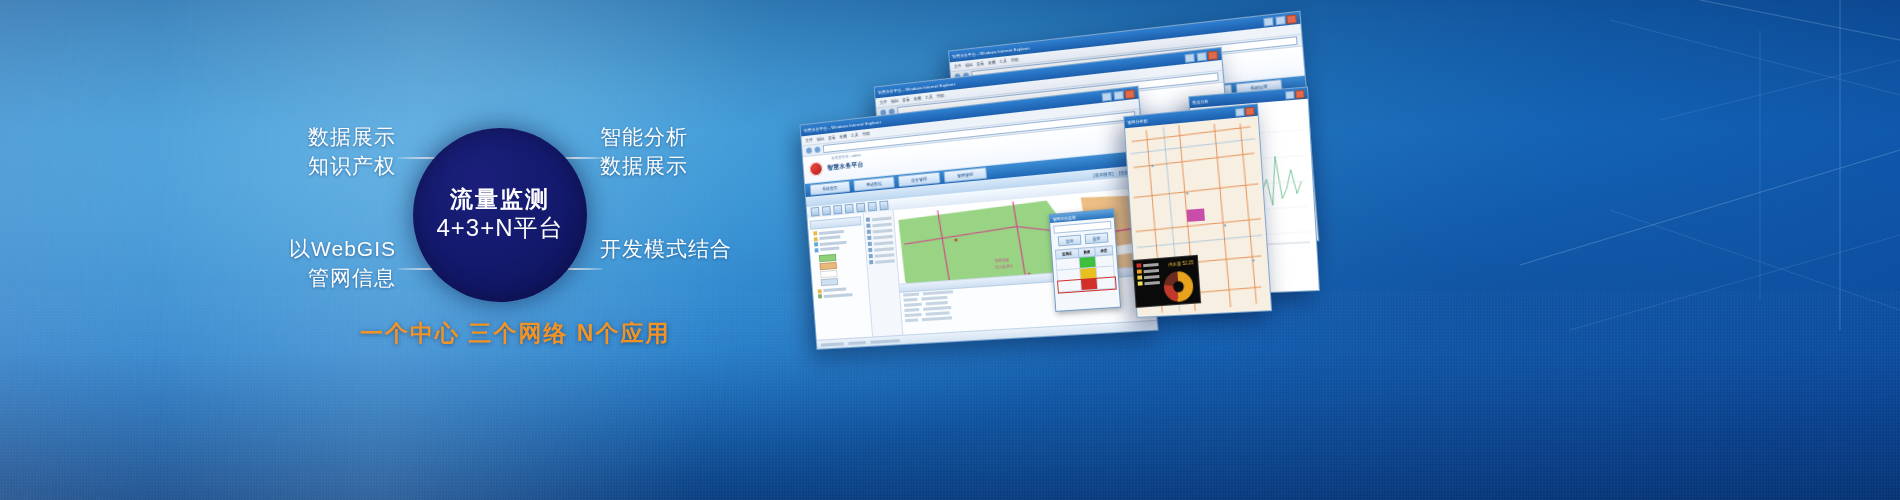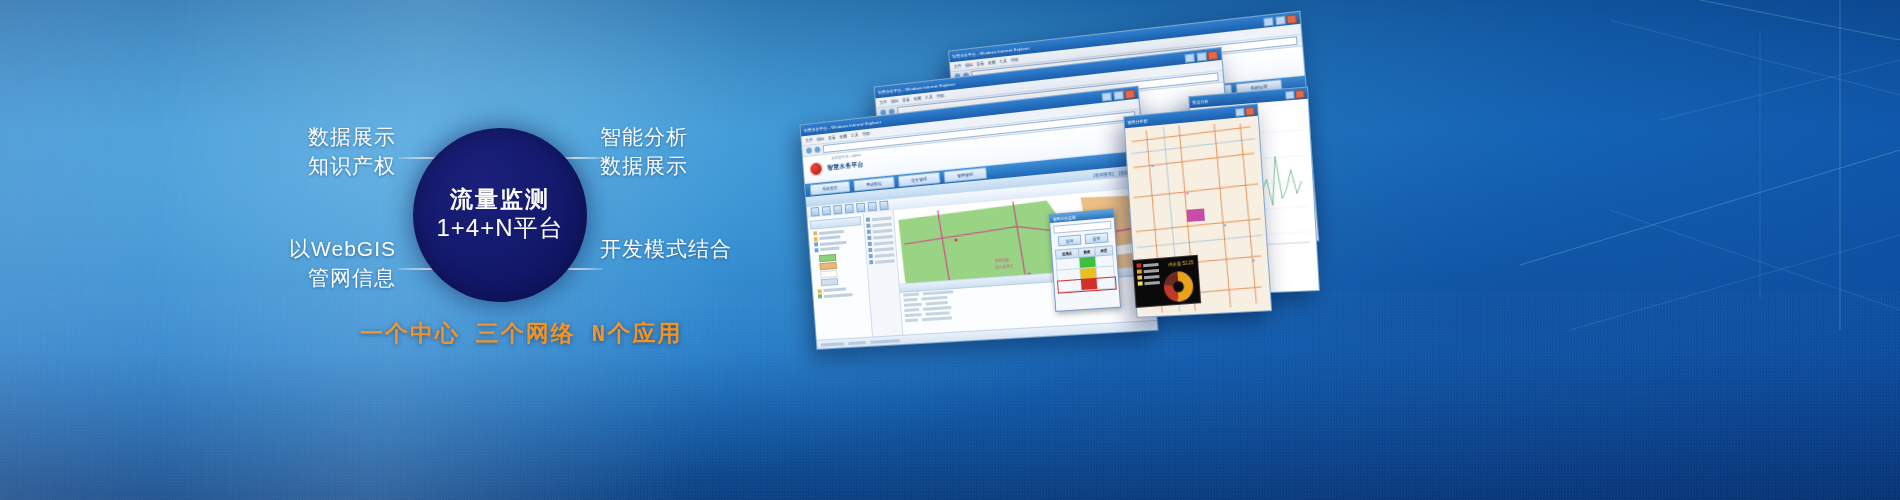--- a/index.html
+++ b/index.html
@@ -60,21 +60,21 @@
   .leaf-tr{left:600px;top:122px;}
   .leaf-br{left:600px;top:234px;}
 
   .connector{position:absolute;height:2px;background:linear-gradient(90deg, rgba(255,255,255,.15), rgba(255,255,255,.85), rgba(255,255,255,.15));}
   .conn-tl{left:398px;top:157px;width:60px;}
   .conn-bl{left:398px;top:268px;width:60px;}
   .conn-tr{left:545px;top:157px;width:58px;}
   .conn-br{left:545px;top:268px;width:58px;}
 
   .tagline{position:absolute;left:360px;top:318px;color:#f39324;font-size:23px;font-weight:700;
-    letter-spacing:2px;text-shadow:0 1px 4px rgba(0,30,80,.5);white-space:nowrap;font-family:Liberation Mono, monospace;}
+    letter-spacing:2px;text-shadow:0 1px 4px rgba(0,30,80,.5);white-space:nowrap;}
 
   
   .shots{position:absolute;left:790px;top:38px;width:1120px;height:330px;}
 
   .win{position:absolute;background:#f2f6fb;border:1px solid #7da7cf;
     box-shadow:-6px 8px 22px rgba(2,20,60,.45);overflow:hidden;}
 
   .titlebar{height:11px;background:linear-gradient(180deg,#2f7fd0,#1c5fae);
     display:flex;align-items:center;padding:0 3px;gap:3px;}
   .titlebar .tt{color:#fff;font-size:4px;white-space:nowrap;overflow:hidden;letter-spacing:.2px;}
@@ -214,21 +214,21 @@
       <div>智能分析</div>
       <div>数据展示</div>
     </div>
 
     <div class="leaf r leaf-br">
       <div>开发模式结合</div>
     </div>
 
     <div class="circle">
       <div class="c1">流量监测</div>
-      <div class="c3">1+4+N平台</div>
+      <div class="c3">4+3+N平台</div>
     </div>
 
     <div class="tagline">一个中心  三个网络  N个应用</div>
   </div>
 
   <div class="shots">
 
     <div class="win w3">
       <div class="titlebar">
         <span class="tt">智慧水务平台 - Windows Internet Explorer</span>

